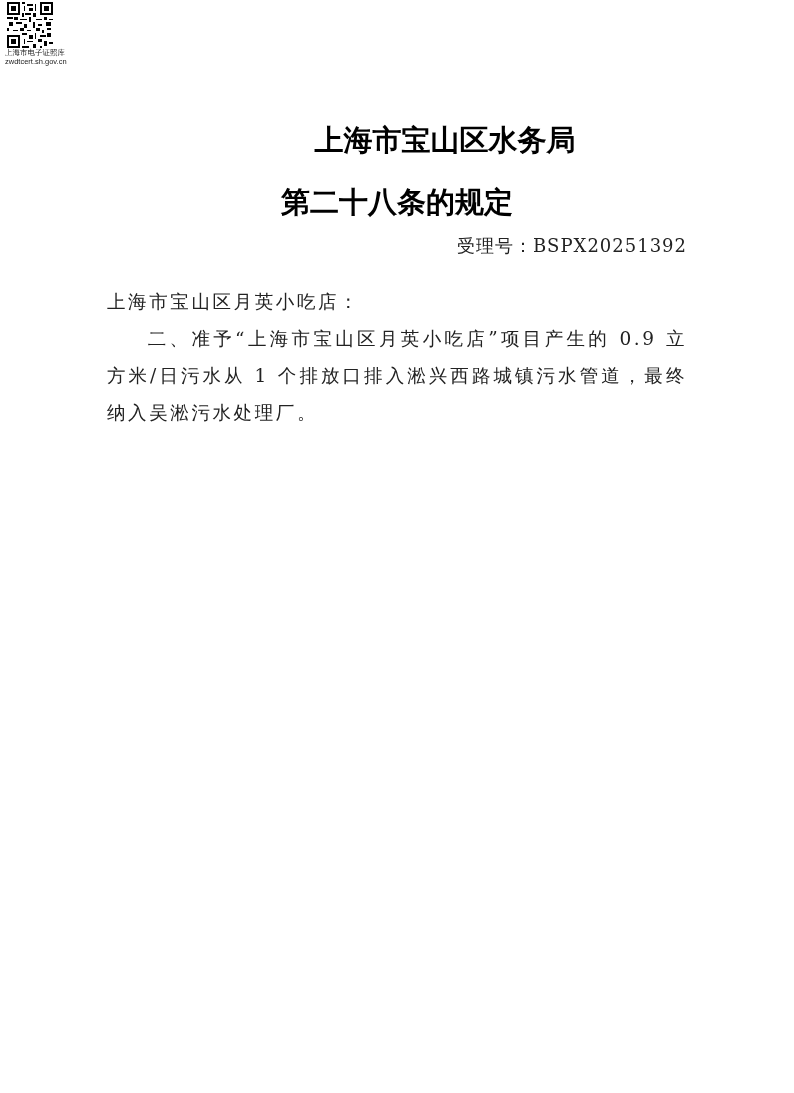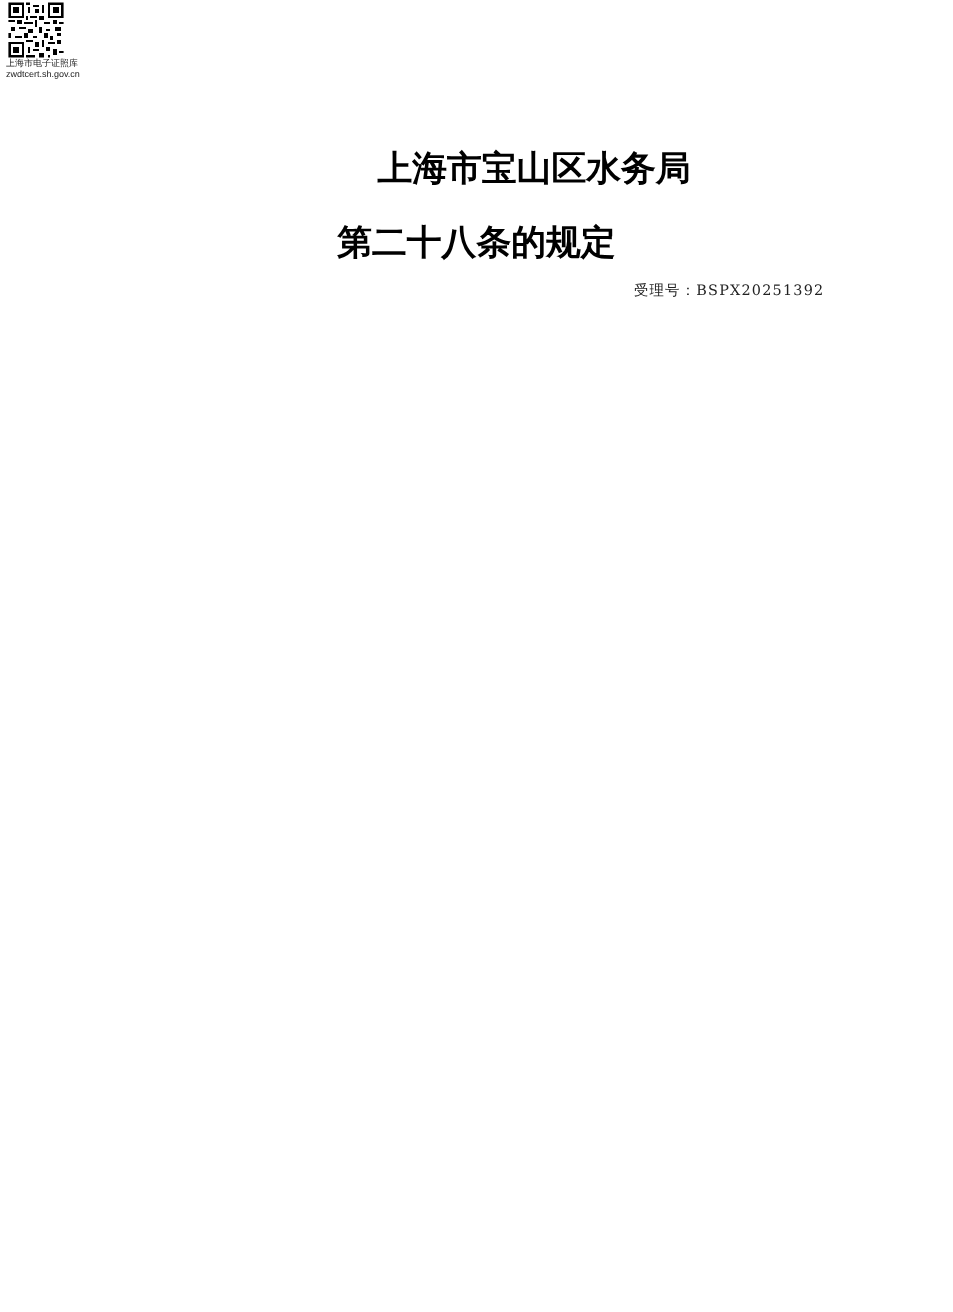--- a/index.html
+++ b/index.html
@@ -3,21 +3,21 @@
 <meta charset="utf-8">
 <style>
   html, body { margin: 0; padding: 0; background: #ffffff; }
   body { width: 794px; height: 1093px; position: relative; overflow: hidden; color: #111; font-family: "DejaVu Serif", serif; }
   .qr { position: absolute; left: 7px; top: 2px; width: 46px; height: 46px; }
   .qr-caption { position: absolute; left: 5px; top: 48px; width: 80px; font-family: Liberation Sans, sans-serif; font-size: 7.5px; line-height: 9px; color: #222; }
   .qr-caption div { white-space: nowrap; }
   .title { position: absolute; left: 0; width: 794px; text-align: center; font-family: "DejaVu Serif", serif; font-weight: bold; font-size: 29px; letter-spacing: 0px; color: #000; }
   .t1 { top: 121px; margin-left: 48px; }
   .t2 { top: 183px; }
-  .accept { position: absolute; right: 107px; top: 234px; font-size: 12px; color: #222; letter-spacing: 1px; }
+  .accept { position: absolute; right: 107px; top: 234px; font-size: 18px; color: #222; letter-spacing: 1px; }
   .body-text { position: absolute; left: 107px; width: 580px; top: 283px; font-size: 18.5px; line-height: 37px; color: #222; letter-spacing: 2.6px; text-align: justify; }
   .body-text p { margin: 0; }
   .indent { text-indent: 2.2em; }
 </style>
 </head>
 <body>
 
 <div>
   <svg class="qr" viewBox="0 0 25 25" shape-rendering="crispEdges">
     <rect width="25" height="25" fill="#fff"></rect>
@@ -81,13 +81,15 @@
 </div>
 
 <div class="title t1">上海市宝山区水务局</div>
 <div class="title t2">第二十八条的规定</div>
 
 <div class="accept">
   <span>受理号：</span><span>BSPX20251392</span>
 </div>
 
 <div class="body-text">
+  <p>上海市宝山区月英小吃店：</p>
+  <p class="indent">二、准予“上海市宝山区月英小吃店”项目产生的 0.9 立方米/日污水从 1 个排放口排入淞兴西路城镇污水管道，最终纳入吴淞污水处理厂。</p>
 </div>
 
 </body></html>

